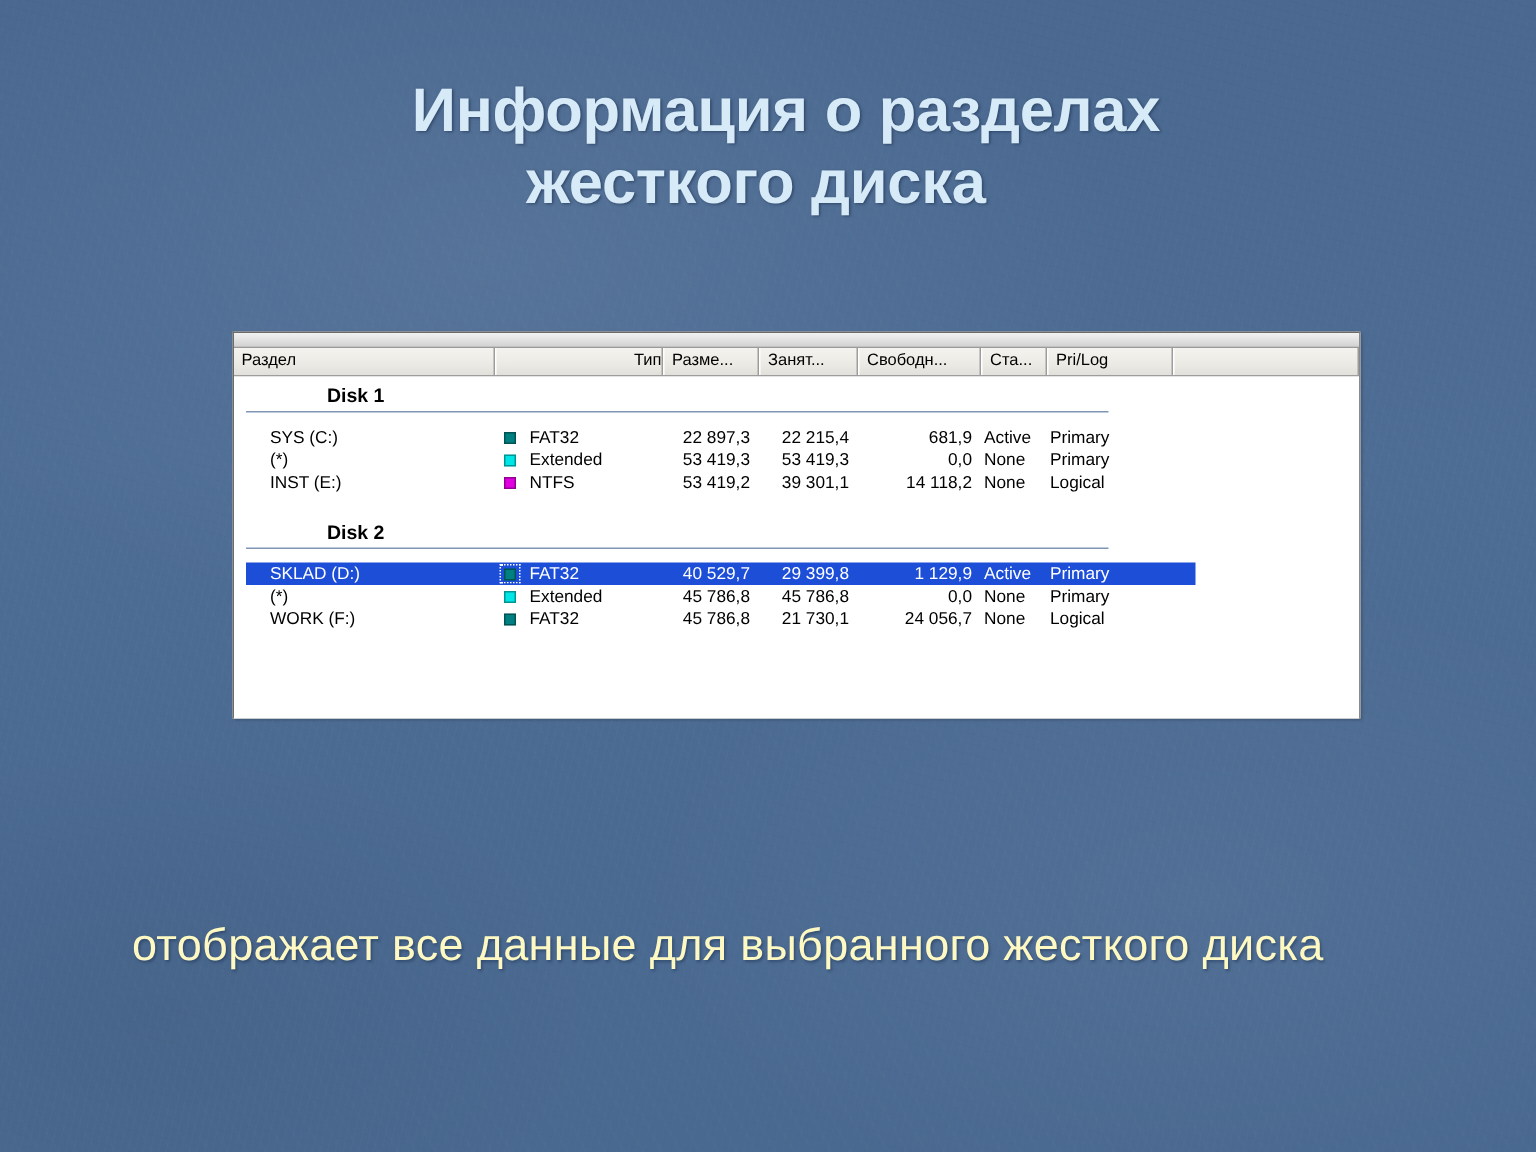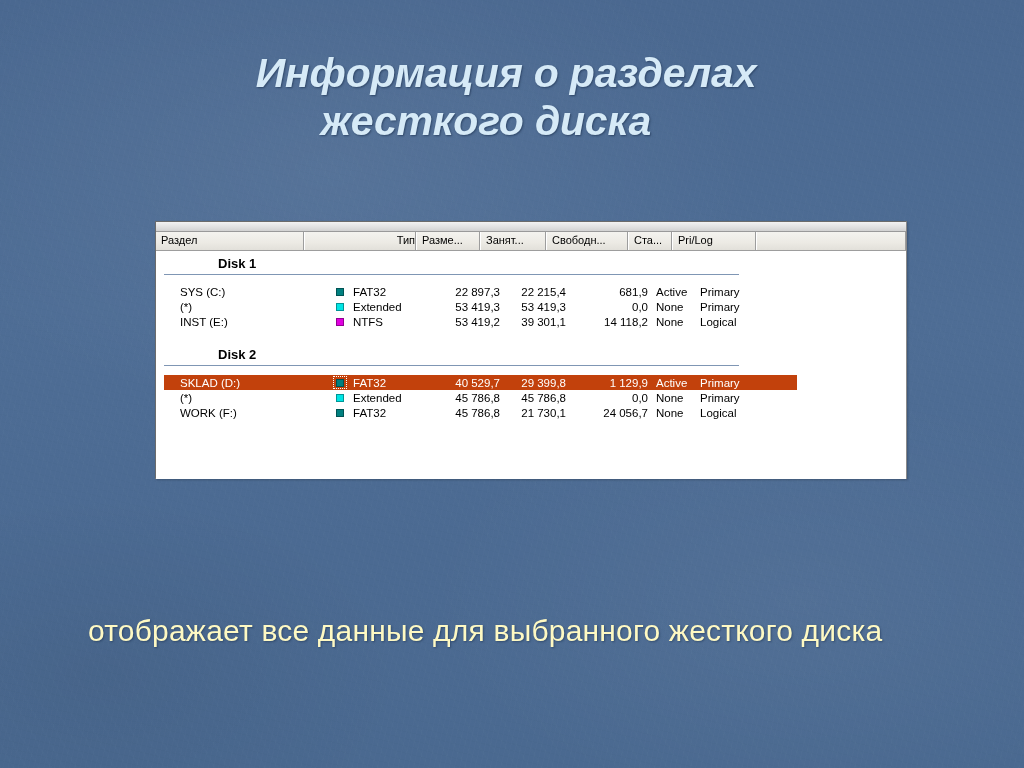--- a/index.html
+++ b/index.html
@@ -31,31 +31,30 @@
     opacity: 0.35;
     background-image:
       repeating-linear-gradient(103deg, rgba(255,255,255,0.035) 0px, rgba(255,255,255,0.035) 1px, rgba(0,0,0,0) 1px, rgba(0,0,0,0) 5px),
       repeating-linear-gradient(14deg, rgba(0,0,0,0.028) 0px, rgba(0,0,0,0.028) 1px, rgba(0,0,0,0) 1px, rgba(0,0,0,0) 7px),
       repeating-linear-gradient(61deg, rgba(255,255,255,0.022) 0px, rgba(255,255,255,0.022) 2px, rgba(0,0,0,0) 2px, rgba(0,0,0,0) 11px);
   }
 
   
   #title {
     position: absolute;
-    left: 64px;
+    left: 82px;
     top: 50px;
     width: 884px;
     text-align: center;
     color: #d6eaf7;
     font-size: 41px;
     font-weight: bold;
     line-height: 1.16;
     letter-spacing: -0.2px;
     text-shadow: 1px 1px 2px rgba(20,40,70,0.55);
-    font-style: italic;
   }
   #title .line { display: block; }
   #title .line2 { margin-left: -40px; }
 
   
   #window {
     position: absolute;
     left: 155px;
     top: 221px;
     width: 752px;
@@ -89,21 +88,21 @@
     font-size: 11px;
     color: #000;
     padding: 2px 0 0 5px;
     white-space: nowrap;
     overflow: hidden;
     font-family: "Liberation Sans", sans-serif;
   }
   .hcell:first-child { border-left: none; }
 
   
-  .c-razdel   { width: 148px; }
+  .c-razdel   { width: 174px; }
   .c-tip      { width: 112px; text-align: right; }
   .c-razmer   { width: 64px; }
   .c-zanyat   { width: 66px; }
   .c-svobodn  { width: 82px; }
   .c-sta      { width: 44px; }
   .c-prilog   { width: 84px; }
   .c-empty    { flex: 1 1 auto; }
 
   
   #grid-body {
@@ -259,21 +258,21 @@
         <div class="cell b-razmer num">53 419,2</div>
         <div class="cell b-zanyat num">39 301,1</div>
         <div class="cell b-svobodn num">14 118,2</div>
         <div class="cell b-sta st">None</div>
         <div class="cell b-prilog st">Logical</div>
       </div>
       <div style="height: 13px;"></div>
       <div class="group-head">Disk 2</div>
       <div class="group-rule"></div>
       <div class="group-gap"></div>
-      <div class="row selected" style="background: #c2410c; width: 633px;">
+      <div class="row selected" style="background: #1d4ed8; width: 633px;">
         <div class="cell b-razdel lbl">SKLAD (D:)</div>
         <div class="cell b-tip typ">
           <span class="swatch-wrap focused">
             <span class="swatch" style="background: rgb(0, 128, 128);"></span>
           </span>
           <span>FAT32</span>
         </div>
         <div class="cell b-razmer num">40 529,7</div>
         <div class="cell b-zanyat num">29 399,8</div>
         <div class="cell b-svobodn num">1 129,9</div>

